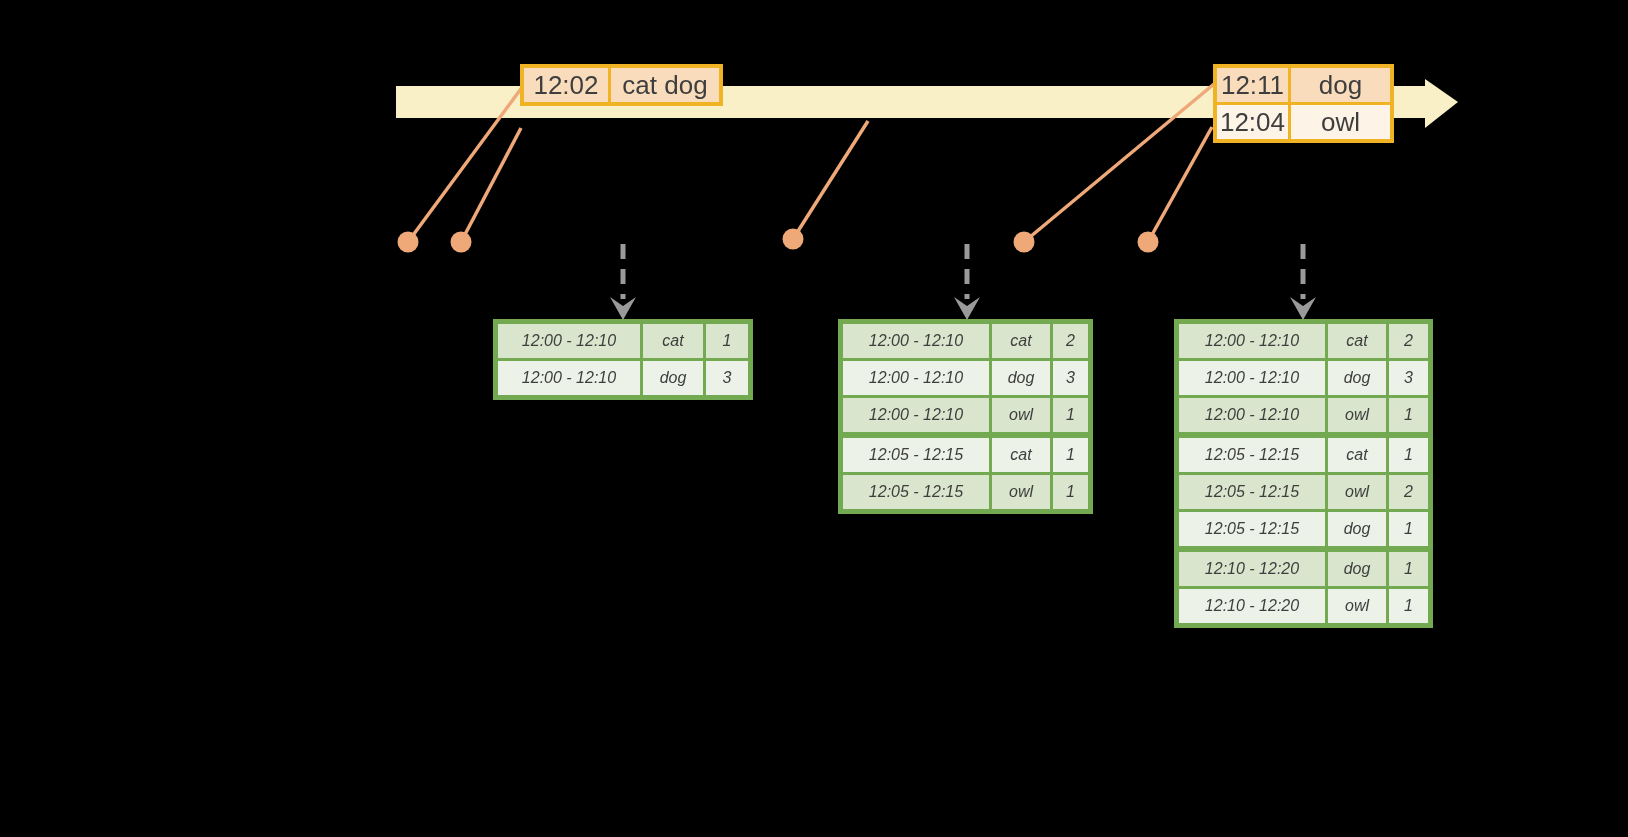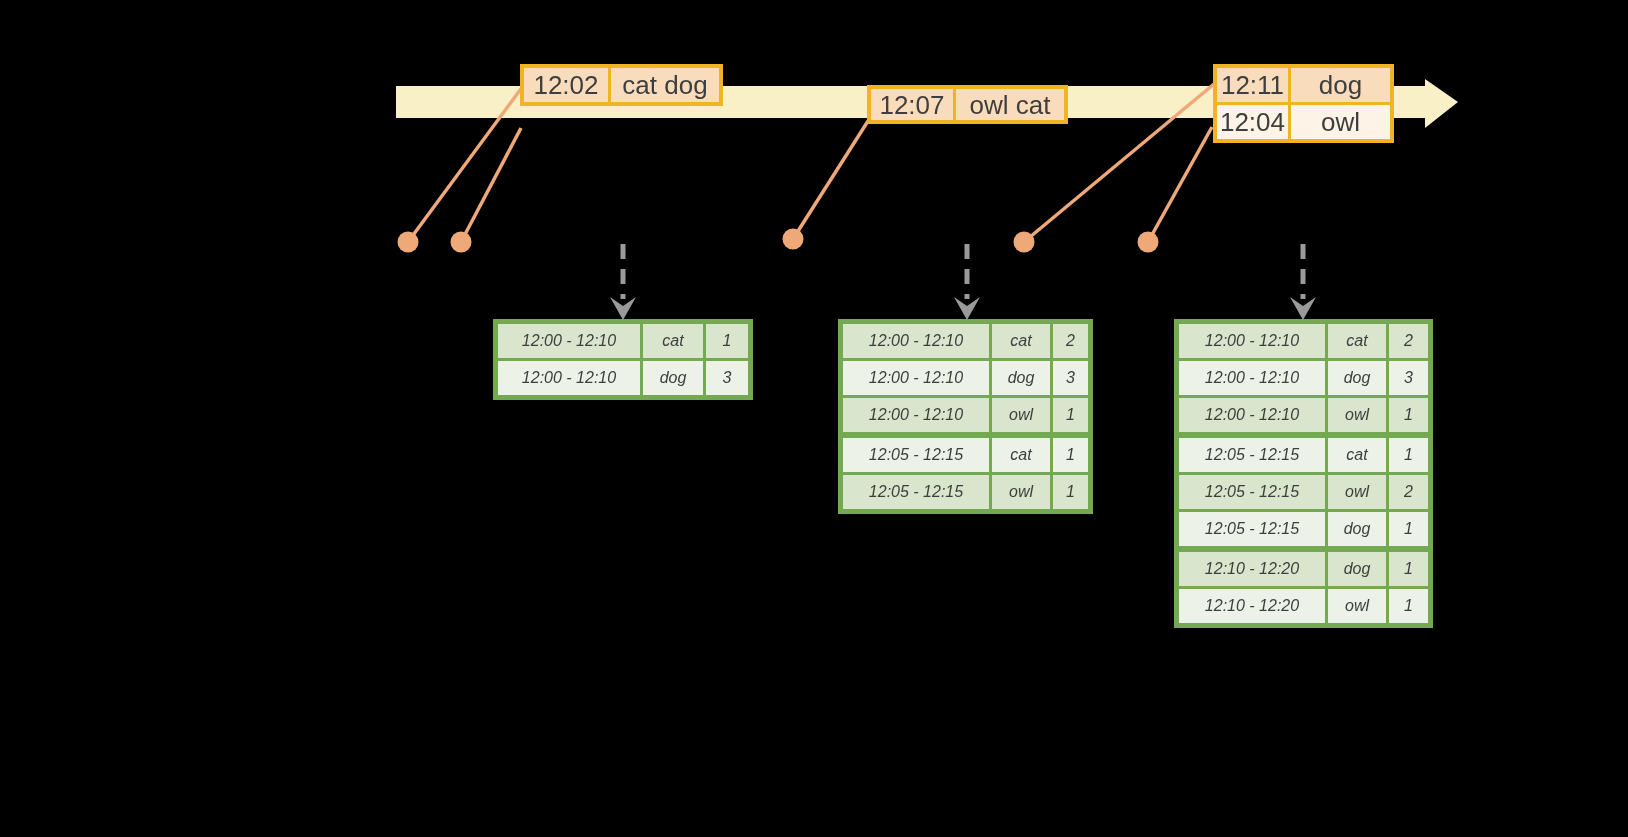--- a/index.html
+++ b/index.html
@@ -95,26 +95,20 @@
       <path class="trigger-head" d="M1290 297 L1303 320 L1316 297 L1303 306 Z"></path>
     </g>
   </svg>
 
   <div class="otable o1" style="left:520px;top:64px;width:203px;">
       <div class="orow dark">
         <div class="cell">12:02</div>
         <div class="cell">cat dog</div>
       </div>
     </div>
-  <div class="otable o2" style="left:867px;top:85px;width:201px;">
-      <div class="orow dark">
-        <div class="cell">12:07</div>
-        <div class="cell">owl cat</div>
-      </div>
-    </div>
   <div class="otable o3" style="left:1213px;top:64px;width:181px;">
       <div class="orow dark">
         <div class="cell">12:11</div>
         <div class="cell">dog</div>
       </div>
       <div class="orow light">
         <div class="cell">12:04</div>
         <div class="cell">owl</div>
       </div>
     </div>

